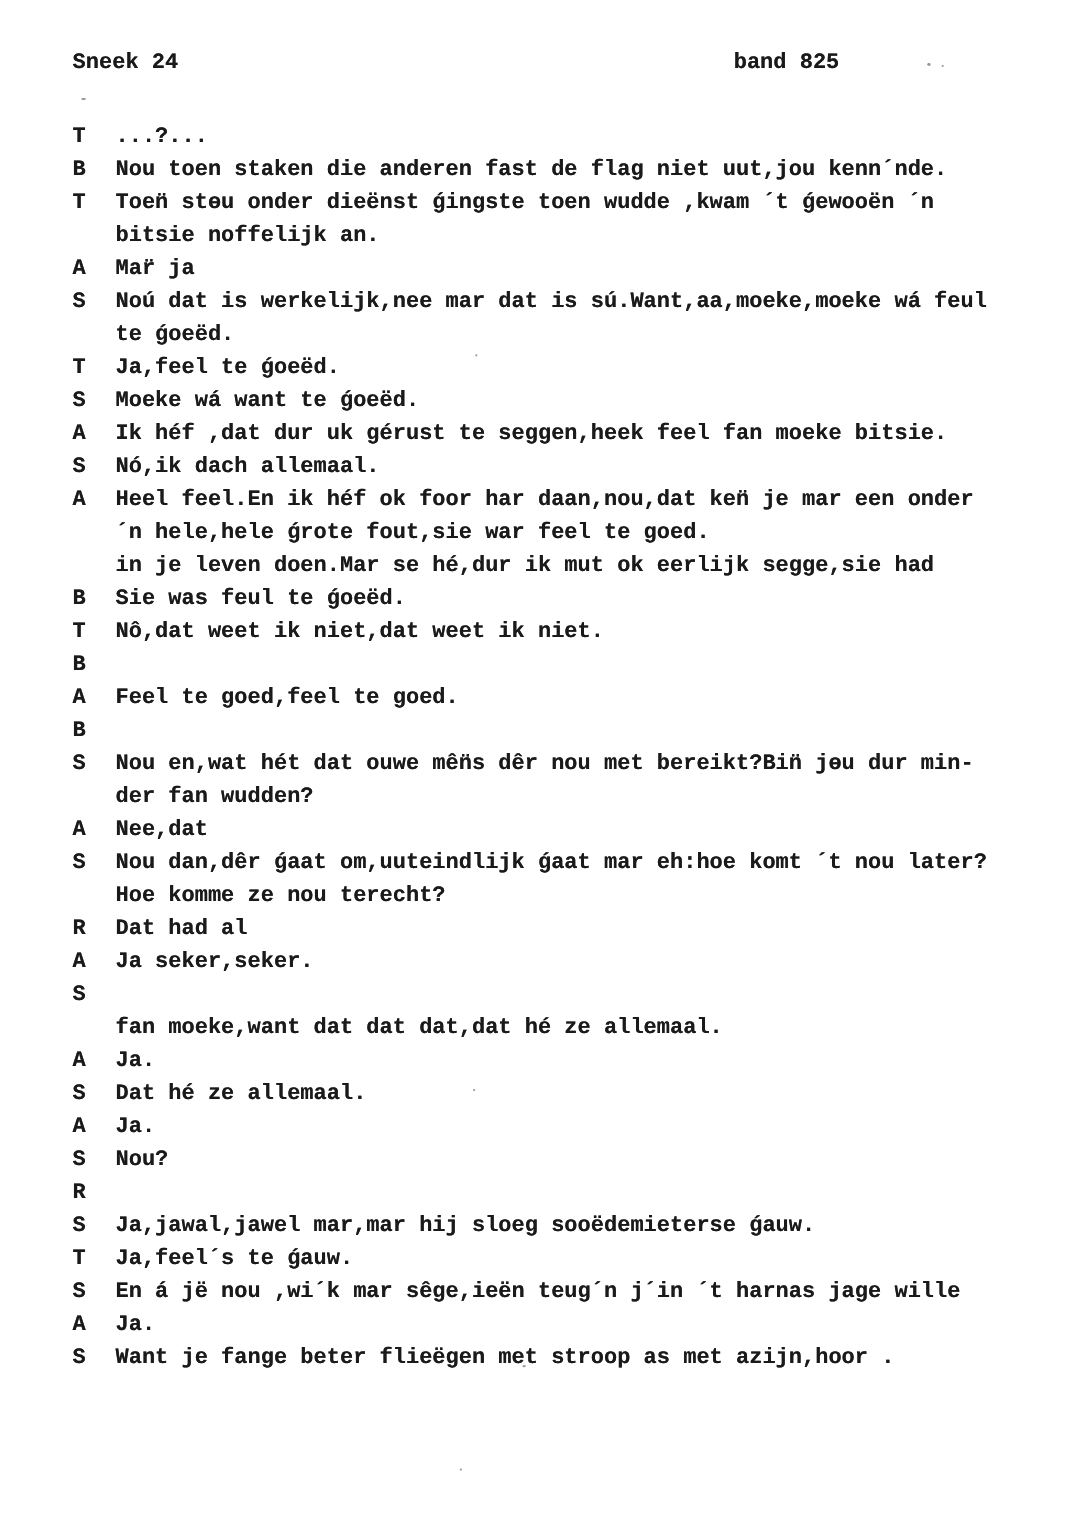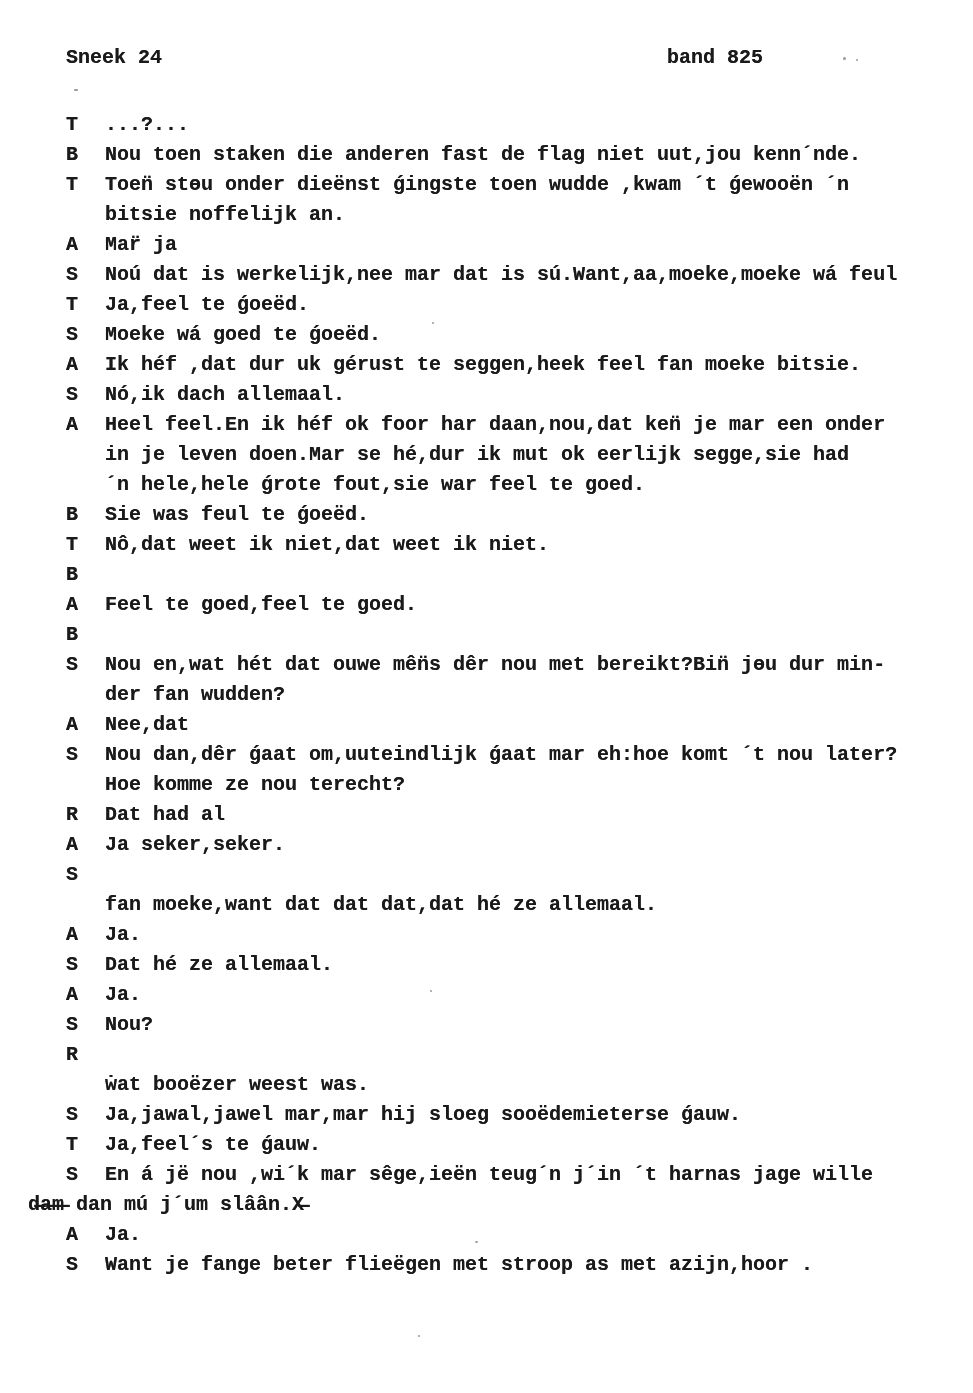--- a/index.html
+++ b/index.html
@@ -84,46 +84,50 @@
     </div>
       <div class="row">
       <span class="sp">A</span>
       <span class="tx">Mar̈ ja</span>
     </div>
       <div class="row">
       <span class="sp">S</span>
       <span class="tx">Noú dat is werkelijk,nee mar dat is sú.Want,aa,moeke,moeke wá feul</span>
     </div>
       <div class="row">
+      <span class="sp"></span>
+      <span class="tx">te ǵoeëd.</span>
+    </div>
+      <div class="row">
       <span class="sp">T</span>
       <span class="tx">Ja,feel te ǵoeëd.</span>
     </div>
       <div class="row">
       <span class="sp">S</span>
-      <span class="tx">Moeke wá goed te ǵoeëd.</span>
+      <span class="tx">Moeke wá want te ǵoeëd.</span>
     </div>
       <div class="row">
       <span class="sp">A</span>
       <span class="tx">Ik héf ,dat dur uk gérust te seggen,heek feel fan moeke bitsie.</span>
     </div>
       <div class="row">
       <span class="sp">S</span>
       <span class="tx">Nó,ik dach allemaal.</span>
     </div>
       <div class="row">
       <span class="sp">A</span>
       <span class="tx">Heel feel.En ik héf ok foor har daan,nou,dat ken̈ je mar een onder</span>
     </div>
       <div class="row">
       <span class="sp"></span>
+      <span class="tx">´n hele,hele ǵrote fout,sie war feel te goed.</span>
+    </div>
+      <div class="row">
+      <span class="sp"></span>
       <span class="tx">in je leven doen.Mar se hé,dur ik mut ok eerlijk segge,sie had</span>
-    </div>
-      <div class="row">
-      <span class="sp"></span>
-      <span class="tx">´n hele,hele ǵrote fout,sie war feel te goed.</span>
     </div>
       <div class="row">
       <span class="sp">B</span>
       <span class="tx">Sie was feul te ǵoeëd.</span>
     </div>
       <div class="row">
       <span class="sp">T</span>
       <span class="tx">Nô,dat weet ik niet,dat weet ik niet.</span>
     </div>
       <div class="row">
@@ -185,37 +189,32 @@
     </div>
       <div class="row">
       <span class="sp">S</span>
       <span class="tx">Nou?</span>
     </div>
       <div class="row">
       <span class="sp">R</span>
     </div>
       <div class="row">
       <span class="sp"></span>
-      <span class="tx">ẇat booëzer weest was.</span>
     </div>
       <div class="row">
       <span class="sp">S</span>
       <span class="tx">Ja,jawal,jawel mar,mar hij sloeg sooëdemieterse ǵauw.</span>
     </div>
       <div class="row">
       <span class="sp">T</span>
       <span class="tx">Ja,feel´s te ǵauw.</span>
     </div>
       <div class="row">
       <span class="sp">S</span>
       <span class="tx">En á jë nou ,wi´k mar sêge,ieën teug´n j´in ´t harnas jage wille</span>
-    </div>
-      <div class="row outdent">
-      
-      <span class="tx">d̶a̶m̶ dan mú j´um slâân.X̶</span>
     </div>
       <div class="row">
       <span class="sp">A</span>
       <span class="tx">Ja.</span>
     </div>
       <div class="row">
       <span class="sp">S</span>
       <span class="tx">Want je fange beter flieëgen met stroop as met azijn,hoor .</span>
     </div>
     </div>

